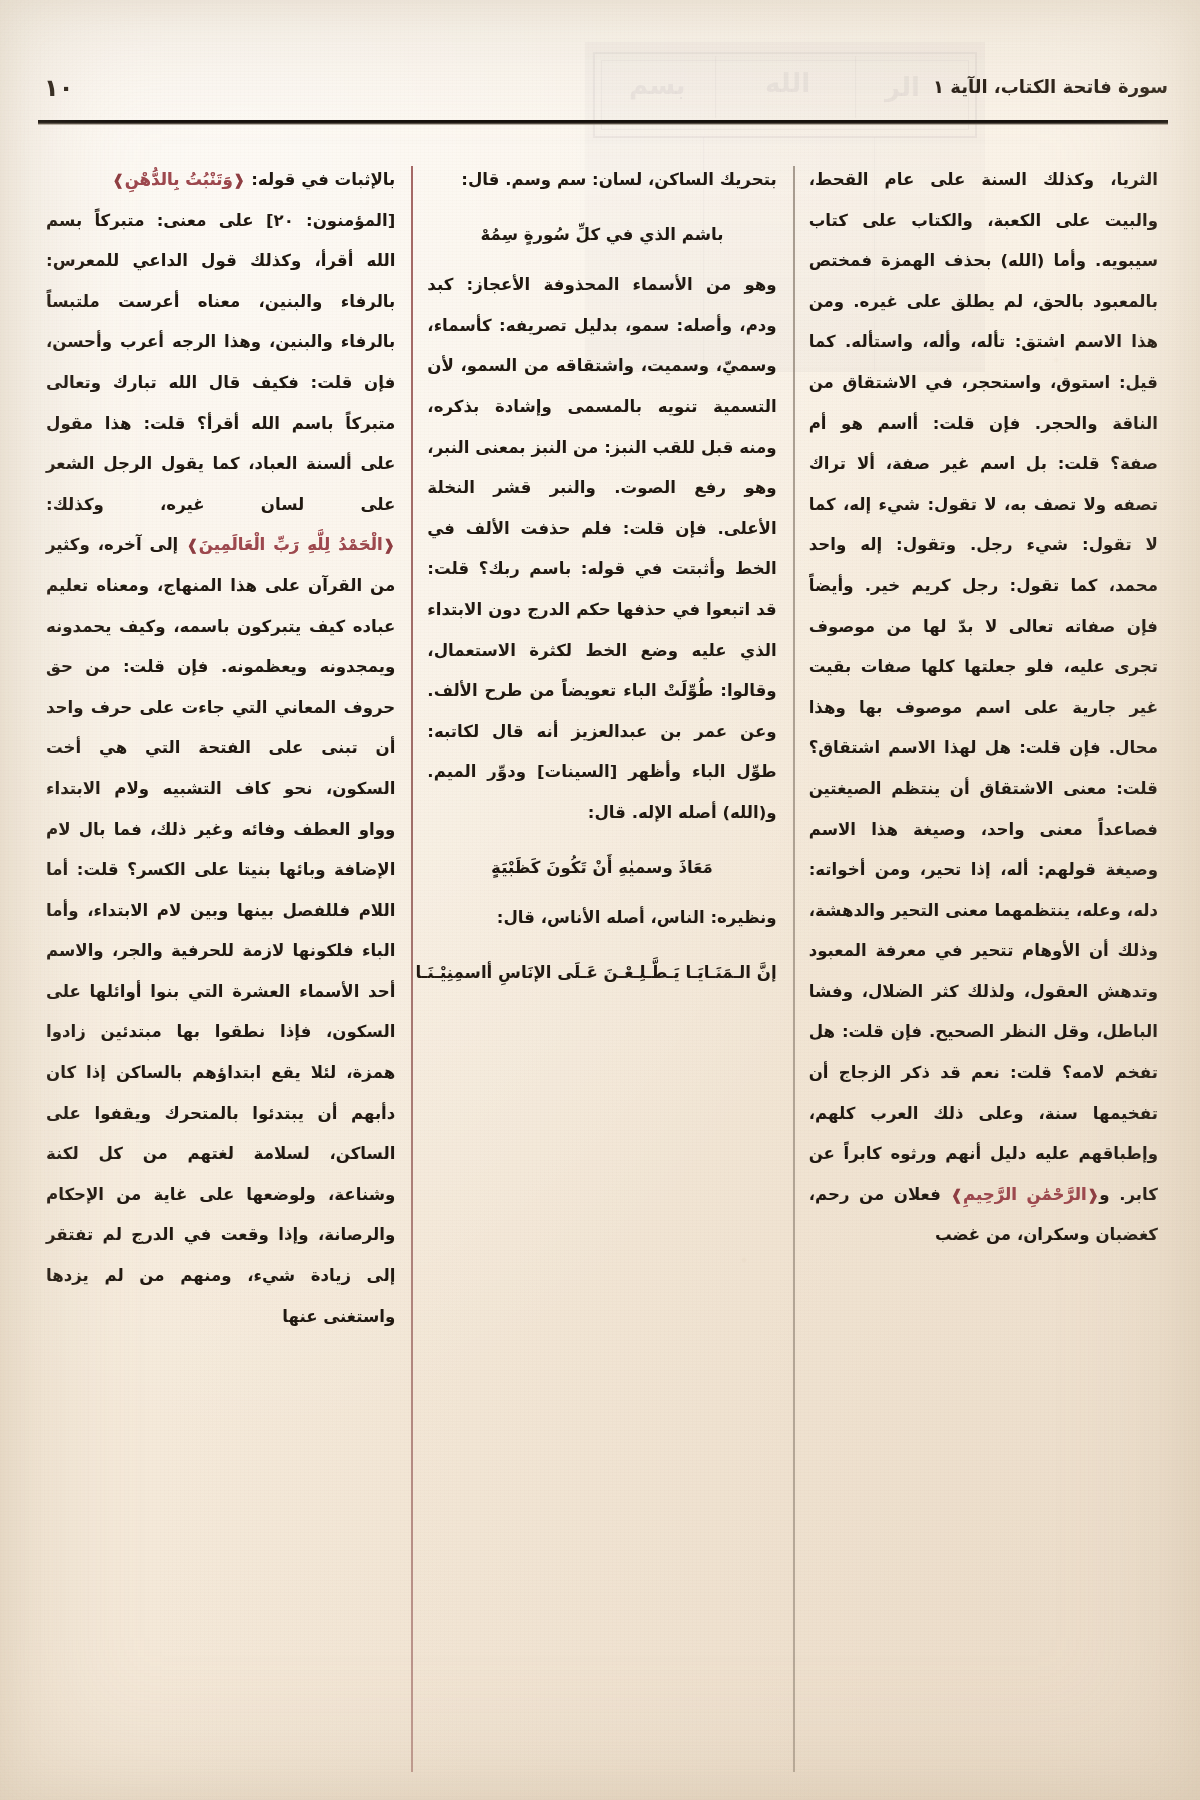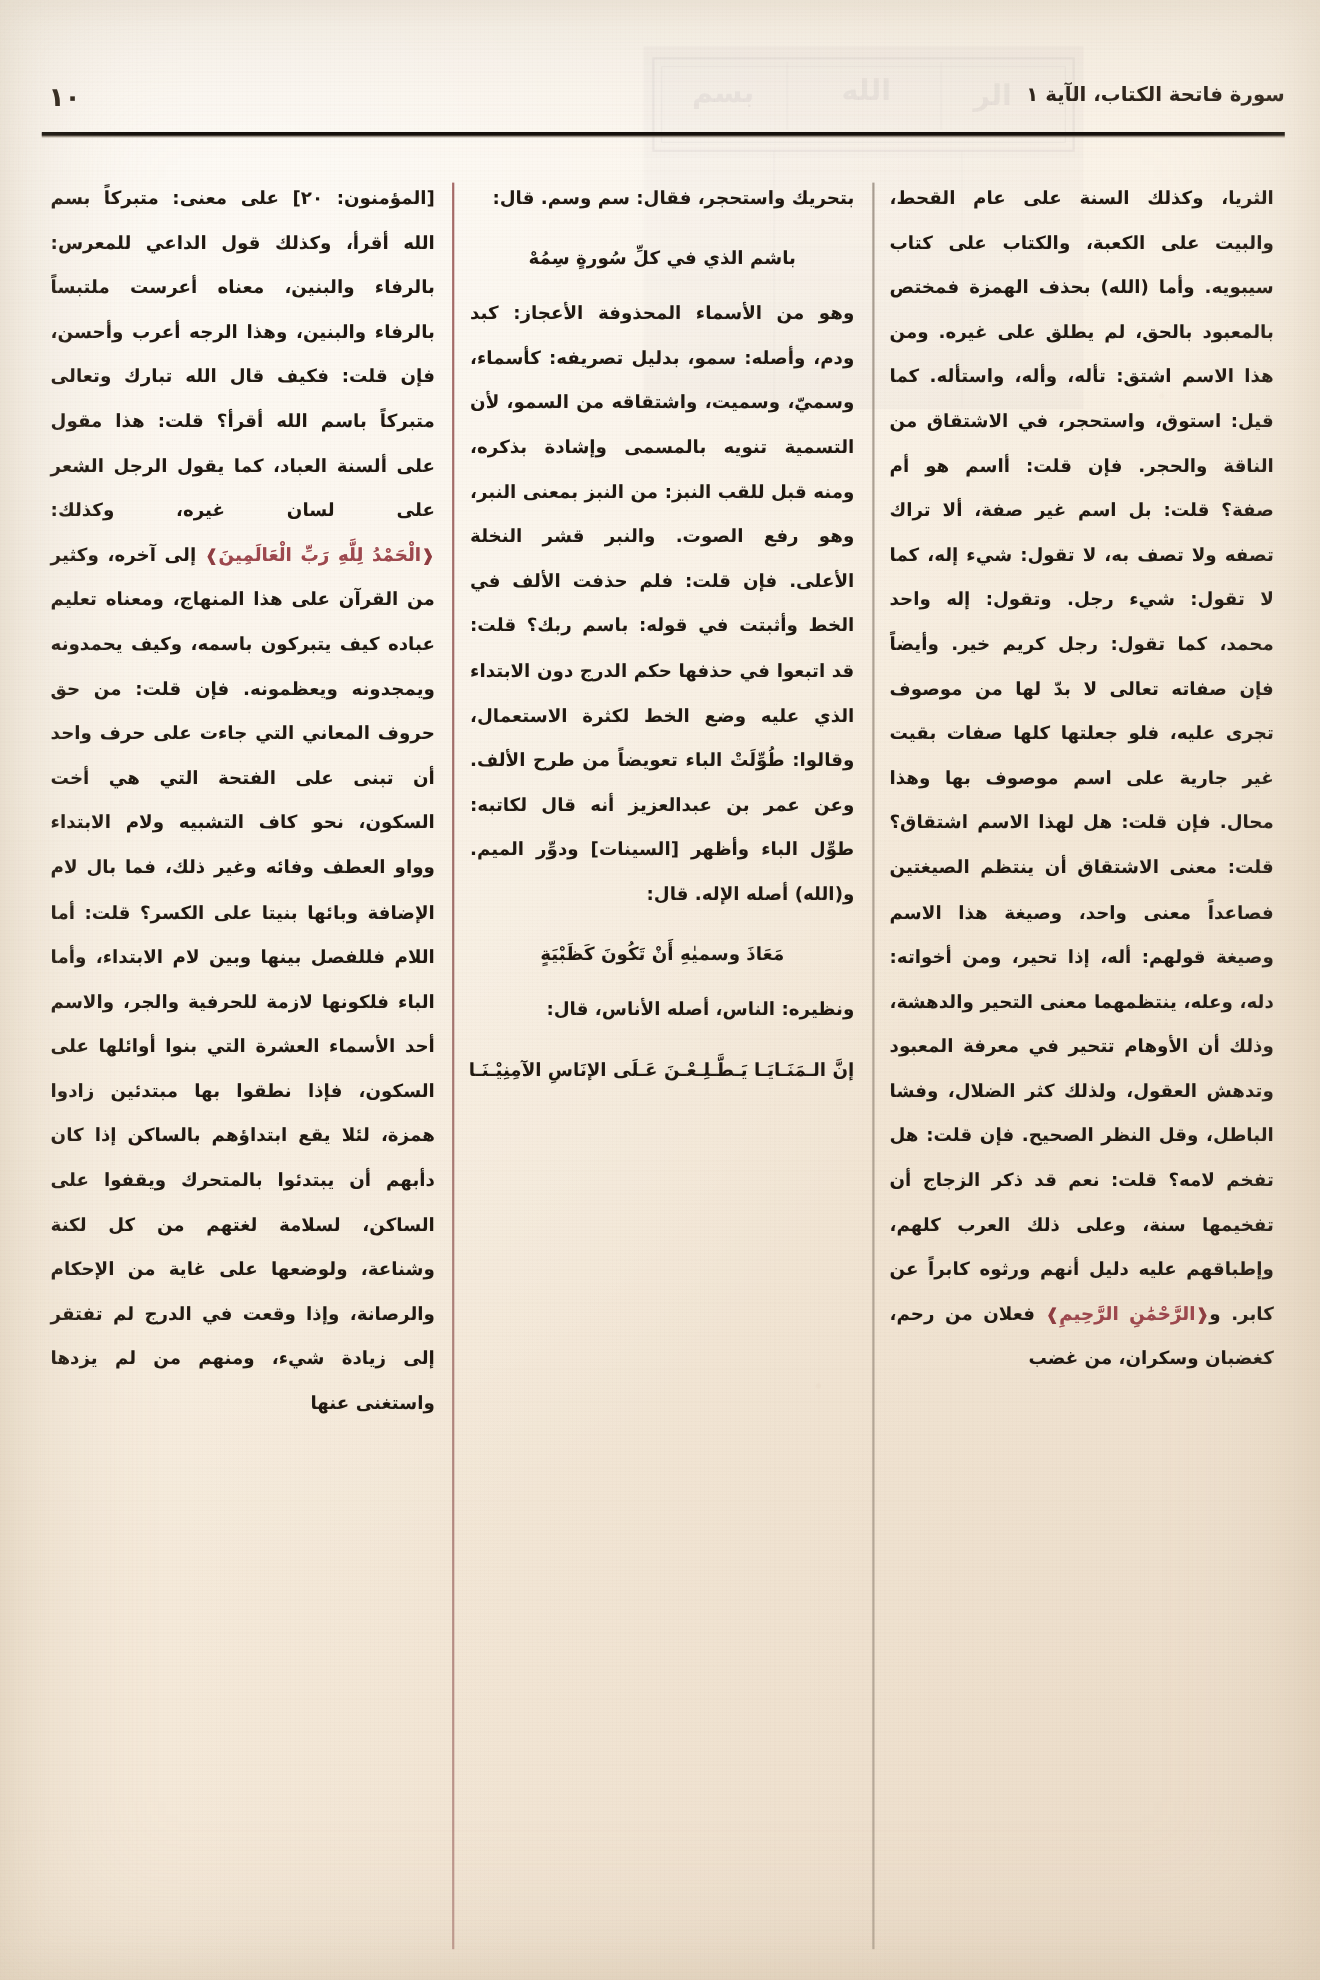--- a/index.html
+++ b/index.html
@@ -148,37 +148,38 @@
 
   <div id="header">
     <div id="running-title">سورة فاتحة الكتاب، الآية ١</div>
     <div id="page-number">١٠</div>
   </div>
   <div id="rule"></div>
 
   <div id="cols">
 
     <div class="col ink">
+      <p><span>بالإثبات في قوله: </span><span class="ayah"><span class="br">❰</span><span>وَتَنْبُتُ بِالدُّهْنِ</span><span class="br">❱</span></span></p>
       <p><span>[المؤمنون: ٢٠] على معنى: متبركاً بسم الله أقرأ، وكذلك قول الداعي للمعرس: بالرفاء والبنين، معناه أعرست ملتبساً بالرفاء والبنين، وهذا الرجه أعرب وأحسن، فإن قلت: فكيف قال الله تبارك وتعالى متبركاً باسم الله أقرأ؟ قلت: هذا مقول على ألسنة العباد، كما يقول الرجل الشعر على لسان غيره، وكذلك: </span><span class="ayah"><span class="br">❰</span><span>الْحَمْدُ لِلَّهِ رَبِّ الْعَالَمِينَ</span><span class="br">❱</span></span><span> إلى آخره، وكثير من القرآن على هذا المنهاج، ومعناه تعليم عباده كيف يتبركون باسمه، وكيف يحمدونه ويمجدونه ويعظمونه. فإن قلت: من حق حروف المعاني التي جاءت على حرف واحد أن تبنى على الفتحة التي هي أخت السكون، نحو كاف التشبيه ولام الابتداء وواو العطف وفائه وغير ذلك، فما بال لام الإضافة وبائها بنيتا على الكسر؟ قلت: أما اللام فللفصل بينها وبين لام الابتداء، وأما الباء فلكونها لازمة للحرفية والجر، والاسم أحد الأسماء العشرة التي بنوا أوائلها على السكون، فإذا نطقوا بها مبتدئين زادوا همزة، لئلا يقع ابتداؤهم بالساكن إذا كان دأبهم أن يبتدئوا بالمتحرك ويقفوا على الساكن، لسلامة لغتهم من كل لكنة وشناعة، ولوضعها على غاية من الإحكام والرصانة، وإذا وقعت في الدرج لم تفتقر إلى زيادة شيء، ومنهم من لم يزدها واستغنى عنها</span></p>
     </div>
 
     <div class="sep"></div>
 
     <div class="col ink">
-      <p>بتحريك واستحجر، فقال: سم وسم. قال:</p>
+      <p>بتحريك الساكن، لسان: سم وسم. قال:</p>
       <div class="verse-block">
         <span class="vl">باشم الذي في كلِّ سُورةٍ سِمُهْ</span>
       </div>
       <p>وهو من الأسماء المحذوفة الأعجاز: كبد ودم، وأصله: سمو، بدليل تصريفه: كأسماء، وسميّ، وسميت، واشتقاقه من السمو، لأن التسمية تنويه بالمسمى وإشادة بذكره، ومنه قبل للقب النبز: من النبز بمعنى النبر، وهو رفع الصوت. والنبر قشر النخلة الأعلى. فإن قلت: فلم حذفت الألف في الخط وأثبتت في قوله: باسم ربك؟ قلت: قد اتبعوا في حذفها حكم الدرج دون الابتداء الذي عليه وضع الخط لكثرة الاستعمال، وقالوا: طُوِّلَتْ الباء تعويضاً من طرح الألف. وعن عمر بن عبدالعزيز أنه قال لكاتبه: طوِّل الباء وأظهر [السينات] ودوِّر الميم. و(الله) أصله الإله. قال:</p>
       <div class="verse-block">
         <span class="vl">مَعَاذَ وسميٰهِ أَنْ تَكُونَ كَظَبْيَةٍ</span>
       </div>
       <p>ونظيره: الناس، أصله الأناس، قال:</p>
       <div class="verse-block">
-        <span class="vl spaced">إنَّ الـمَنَـايَـا يَـطَّـلِـعْـنَ عَـلَى الإنَاسِ الآمِنِيْـنَـا</span>
+        <span class="vl spaced">إنَّ الـمَنَـايَـا يَـطَّـلِـعْـنَ عَـلَى الإنَاسِ أاسمِنِيْـنَـا</span>
       </div>
     </div>
 
     <div class="sep faint"></div>
 
     <div class="col ink">
       <p><span>الثريا، وكذلك السنة على عام القحط، والبيت على الكعبة، والكتاب على كتاب سيبويه. وأما (الله) بحذف الهمزة فمختص بالمعبود بالحق، لم يطلق على غيره. ومن هذا الاسم اشتق: تأله، وأله، واستأله. كما قيل: استوق، واستحجر، في الاشتقاق من الناقة والحجر. فإن قلت: أاسم هو أم صفة؟ قلت: بل اسم غير صفة، ألا تراك تصفه ولا تصف به، لا تقول: شيء إله، كما لا تقول: شيء رجل. وتقول: إله واحد محمد، كما تقول: رجل كريم خير. وأيضاً فإن صفاته تعالى لا بدّ لها من موصوف تجرى عليه، فلو جعلتها كلها صفات بقيت غير جارية على اسم موصوف بها وهذا محال. فإن قلت: هل لهذا الاسم اشتقاق؟ قلت: معنى الاشتقاق أن ينتظم الصيغتين فصاعداً معنى واحد، وصيغة هذا الاسم وصيغة قولهم: أله، إذا تحير، ومن أخواته: دله، وعله، ينتظمهما معنى التحير والدهشة، وذلك أن الأوهام تتحير في معرفة المعبود وتدهش العقول، ولذلك كثر الضلال، وفشا الباطل، وقل النظر الصحيح. فإن قلت: هل تفخم لامه؟ قلت: نعم قد ذكر الزجاج أن تفخيمها سنة، وعلى ذلك العرب كلهم، وإطباقهم عليه دليل أنهم ورثوه كابراً عن كابر. و</span><span class="ayah"><span class="br">❰</span><span>الرَّحْمَٰنِ الرَّحِيمِ</span><span class="br">❱</span></span><span> فعلان من رحم، كغضبان وسكران، من غضب</span></p>
     </div>
 
   </div>

